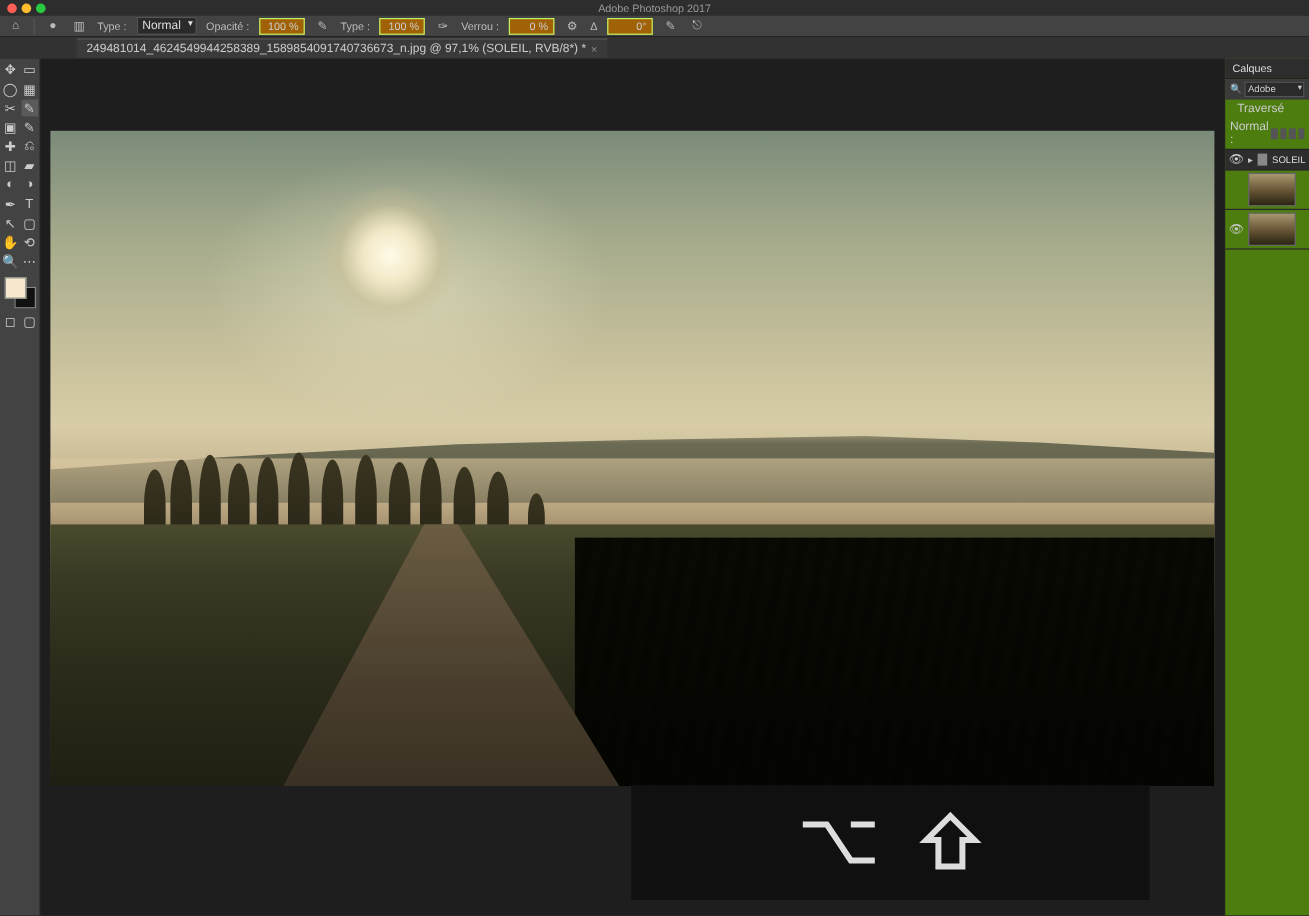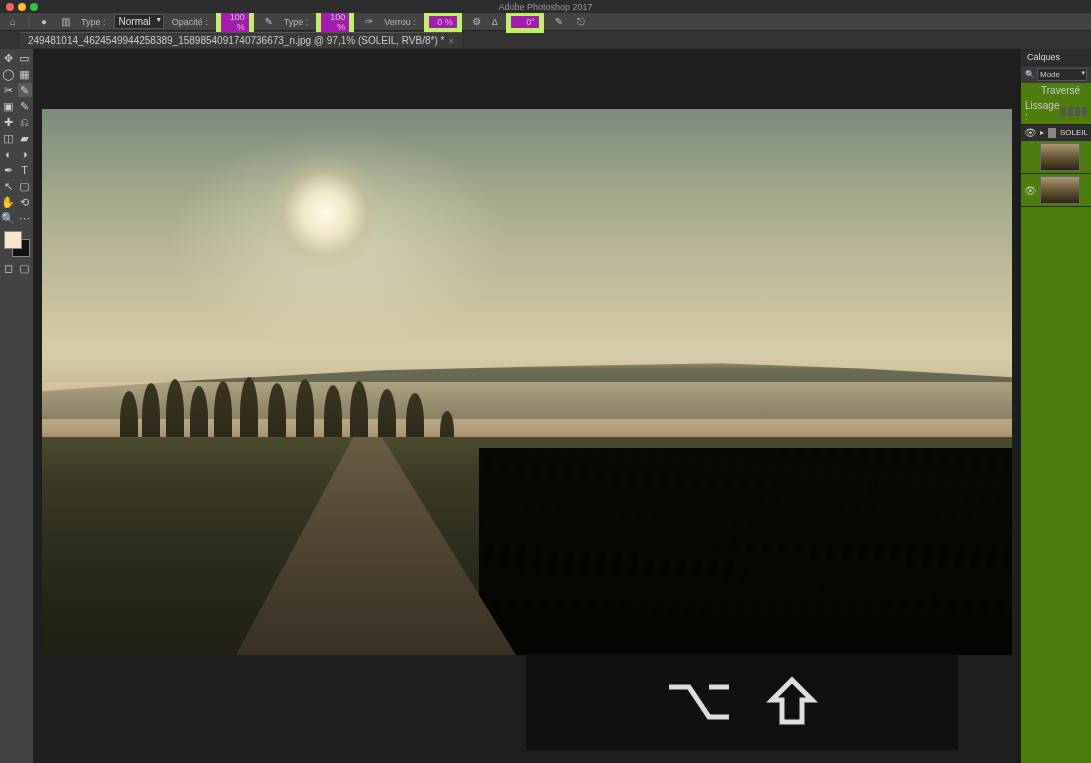--- a/index.html
+++ b/index.html
@@ -9,23 +9,23 @@
 .mac-btn{width:8px;height:8px;border-radius:50%}
 .mac-close{background:#ff5f57}
 .mac-min{background:#febc2e}
 .mac-max{background:#28c840}
 .app-title{position:absolute;left:50%;transform:translateX(-50%);color:#999;font-size:9px}
 .optbar{height:18px;background:#434343;display:flex;align-items:center;padding:0 6px;gap:8px;border-bottom:1px solid #222}
 .optbar .ico{width:14px;height:14px;display:flex;align-items:center;justify-content:center;color:#bbb}
 .optbar .lbl{color:#bbb;font-size:9px}
 .optbar .dd{background:#2a2a2a;border:1px solid #555;padding:1px 12px 1px 4px;font-size:10px;color:#ddd;position:relative;min-width:50px}
 .optbar .dd::after{content:"▾";position:absolute;right:2px;top:0;font-size:8px}
-.optbar .num{background:#a21caf;border:5px solid #bef264;padding:1px 4px;font-size:9px;width:38px;text-align:right}
+.optbar .num{background:#a16207;border:1px solid #bef264;padding:1px 4px;font-size:9px;width:38px;text-align:right}
 .sep{width:1px;height:14px;background:#555}
-.tabbar{height:18px;background:#323232;display:flex;align-items:center;padding-left:20px}
+.tabbar{height:18px;background:#323232;display:flex;align-items:center;padding-left:64px}
 .tab{background:#3a3a3a;padding:2px 8px;font-size:9px;color:#ddd;display:flex;align-items:center;gap:4px;border-top:1px solid #555}
 .tab .xclose{color:#888;font-size:9px}
 .main{display:flex;height:714px}
 .toolpanel{width:34px;background:#434343;border-right:1px solid #222;display:flex;flex-direction:column;align-items:center;padding-top:2px;gap:0}
 .toolrow{display:flex;gap:2px;margin-bottom:2px}
 .toolbtn{width:14px;height:14px;display:flex;align-items:center;justify-content:center;color:#ccc;font-size:11px}
 .toolbtn.active{background:#5a5a5a}
 .swatch{width:26px;height:26px;position:relative;margin-top:4px}
 .swatch .fg{position:absolute;width:18px;height:18px;background:#f5e8cc;border:1px solid #888;left:0;top:0}
 .swatch .bg{position:absolute;width:18px;height:18px;background:#111;border:1px solid #888;right:0;bottom:0}
@@ -41,21 +41,21 @@
 .ground{position:absolute;left:0;right:0;top:60%;bottom:0;background:linear-gradient(180deg,#4a4a2e 0%,#3a3a24 20%,#2d2d1c 50%,#1f1f13 100%)}
 .road{position:absolute;left:20%;top:60%;width:280px;bottom:0;background:linear-gradient(180deg,#6b5d42 0%,#5a4d38 30%,#4a3f2e 60%,#3a3124 100%);clip-path:polygon(42% 0,52% 0,100% 100%,0 100%)}
 .field{position:absolute;right:0;top:62%;width:55%;bottom:0;background:repeating-linear-gradient(100deg,#2d3018 0px,#2d3018 8px,#232614 8px,#232614 16px),linear-gradient(180deg,#353820 0%,#1a1c0e 100%);background-blend-mode:multiply}
 .overlay{position:absolute;bottom:13px;left:492px;width:432px;height:96px;background:rgba(15,15,15,0.92);display:flex;align-items:center;justify-content:center;gap:30px}
 .overlay svg{fill:none;stroke:#ddd;stroke-width:5}
 .rightpanel{width:71px;background:#4d7c0f;border-left:1px solid #222;display:flex;flex-direction:column}
 .paneltab{background:#2d2d2d;padding:3px 6px;font-size:9px;color:#ddd;border-bottom:1px solid #222}
 .filterrow{padding:2px 4px;display:flex;align-items:center;gap:2px;background:#3a3a3a}
 .filterdd{background:#2a2a2a;border:1px solid #555;font-size:8px;padding:1px 10px 1px 2px;flex:1;position:relative}
 .filterdd::after{content:"▾";position:absolute;right:1px;top:0;font-size:7px}
-.layerfilter{padding:2px 20px;font-size:8px;color:#888;display:flex;align-items:flex-start;justify-content:space-between}
+.layerfilter{padding:2px 10px;font-size:8px;color:#888;display:flex;align-items:flex-start;justify-content:space-between}
 .lockrow{padding:2px 4px;font-size:8px;color:#aaa;display:flex;align-items:center;gap:2px;border-bottom:1px solid #222}
 .lockico{width:9px;height:9px;display:inline-block;background:#555}
 .layerrow{display:flex;align-items:center;padding:2px 3px;gap:4px;border-bottom:1px solid #2a2a2a}
 .layerrow .vis{width:12px;font-size:10px;color:#ccc}
 .layerrow .thumb{width:40px;height:28px;background:linear-gradient(180deg,#a89870 0%,#6b5838 50%,#2a2414 100%);border:1px solid #666}
 .layerrow.group{background:#2d2d2d}
 .layerrow.group .folder{width:14px;height:10px;background:#888}
 .layerrow .lname{font-size:8px;color:#ddd}
 </style>
 </head>
@@ -188,27 +188,27 @@
       <svg width="56" height="56" viewBox="0 0 56 56">
         <path d="M28 6 L48 26 L38 26 L38 48 L18 48 L18 26 L8 26 Z"></path>
       </svg>
     </div>
   </div>
 
   <div class="rightpanel">
     <div class="paneltab">Calques</div>
     <div class="filterrow">
       <span style="font-size:8px">🔍</span>
-      <span class="filterdd">Mode</span>
+      <span class="filterdd">Adobe</span>
     </div>
     <div class="layerfilter">
       <span>Traversé</span>
     </div>
     <div class="lockrow">
-      <span>Lissage :</span>
+      <span>Normal :</span>
       <span class="lockico"></span>
       <span class="lockico"></span>
       <span class="lockico"></span>
       <span class="lockico"></span>
     </div>
     <div class="layerrow group">
       <span class="vis">👁</span>
       <span style="font-size:8px">▸</span>
       <span class="folder"></span>
       <span class="lname">SOLEIL</span>

